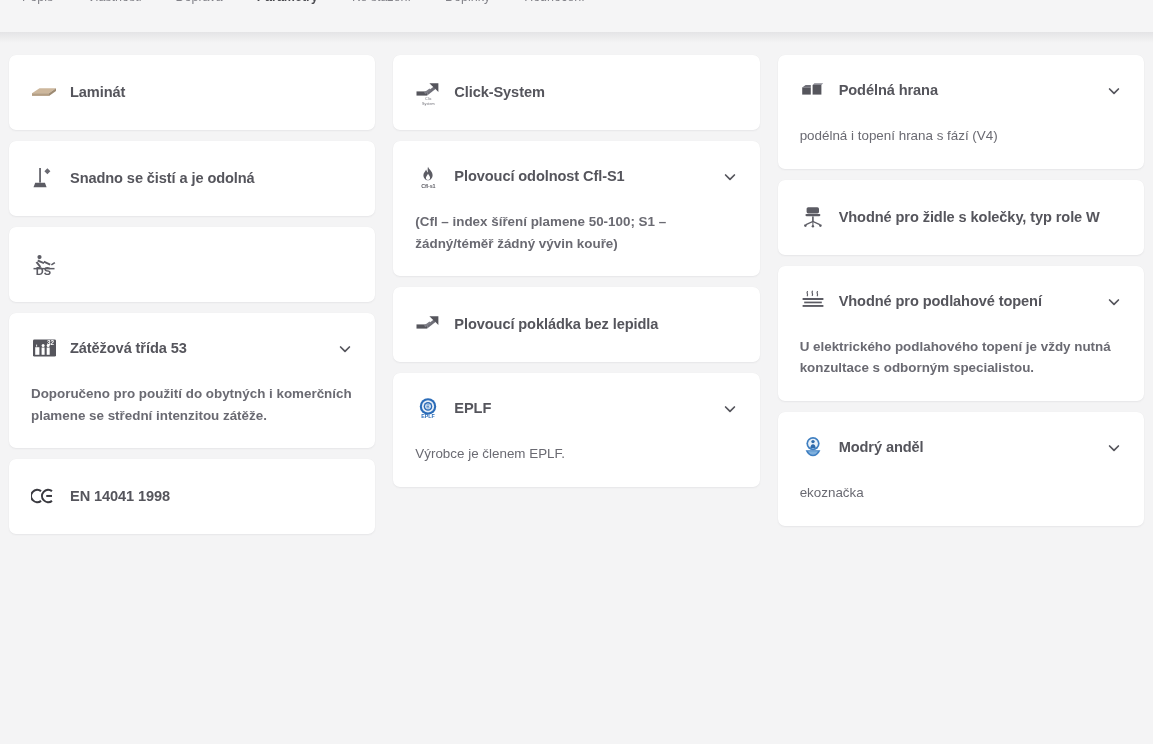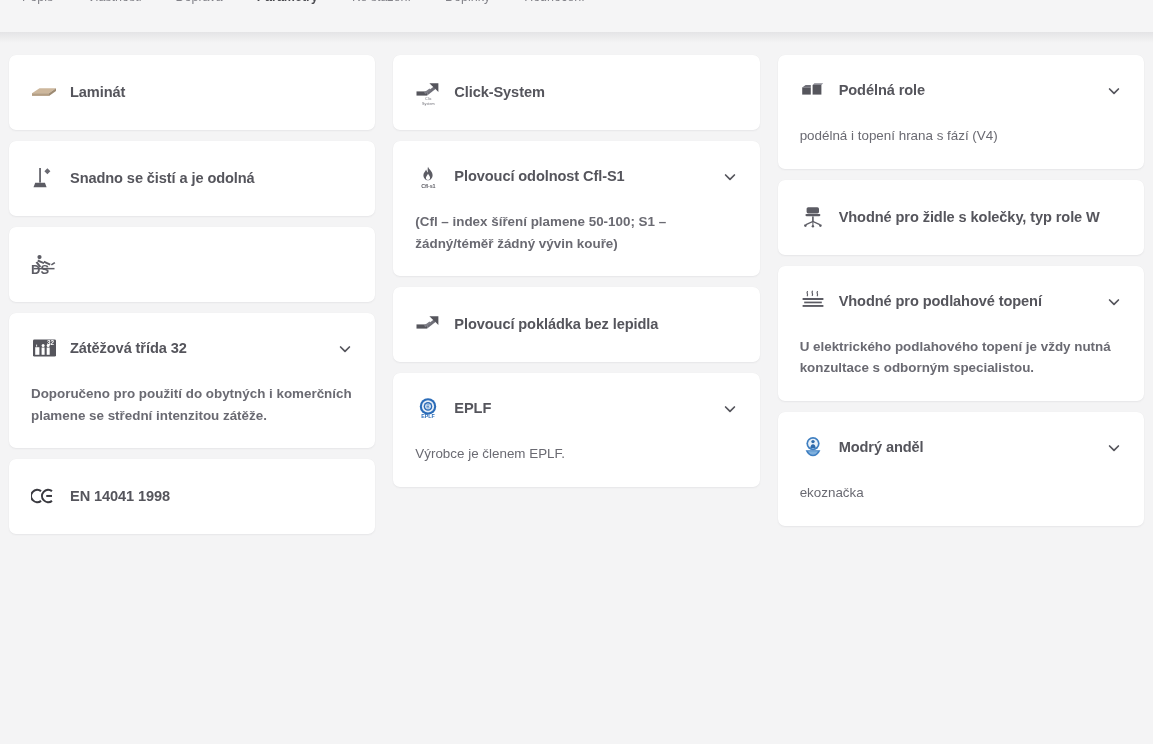--- a/index.html
+++ b/index.html
@@ -132,22 +132,22 @@
     font-weight: bold;
     color: #5c5c64;
     letter-spacing: -.1px;
   }
 
   
   .ds { position: relative; width: 26px; height: 28px; }
   .ds .mini-label {
     position: absolute;
     left: 0; right: 6px; bottom: 1px;
-    text-align: left;
-    font-size: 13px;
+    text-align: right;
+    font-size: 11px;
     font-weight: bold;
     color: #5c5c64;
   }
 
   
   .ce { width: 30px; height: 20px; }
 </style>
 </head>
 <body>
 
@@ -217,21 +217,21 @@
             <rect x="1" y="3.4" width="23" height="17.2" rx="1.4" fill="#55555c"></rect>
             <rect x="3.2" y="11.2" width="4.2" height="7.6" fill="#ffffff"></rect>
             <rect x="4.2" y="8.6" width="0.9" height="2" fill="#ffffff"></rect>
             <circle cx="11.1" cy="9.6" r="1.5" fill="#ffffff"></circle>
             <rect x="9.6" y="11.5" width="3" height="7.3" fill="#ffffff"></rect>
             <circle cx="16.2" cy="9.6" r="1.5" fill="#ffffff"></circle>
             <rect x="14.7" y="11.5" width="3" height="7.3" fill="#ffffff"></rect>
             <text x="18.4" y="8.7" font-family="Liberation Sans, sans-serif" font-size="6.3" font-weight="bold" fill="#ffffff" text-anchor="middle">32</text>
           </svg>
         </span>
-        <div class="card-title">Zátěžová třída 32</div>
+        <div class="card-title">Zátěžová třída 53</div>
         <span class="chev">
           <svg width="16" height="16" viewBox="0 0 16 16" xmlns="http://www.w3.org/2000/svg">
             <path d="M3.6 6 L8 10.4 L12.4 6" fill="none" stroke="#55555c" stroke-width="1.7" stroke-linecap="round" stroke-linejoin="round"></path>
           </svg>
         </span>
       </div>
       <div class="card-desc narrow">Doporučeno pro použití do obytných i komerčních plamene se střední intenzitou zátěže.</div>
     </div>
 
     <div class="card compact">
@@ -331,21 +331,21 @@
     <div class="card">
       <div class="card-head">
         <span class="icon-wrap">
           <svg width="24" height="16" viewBox="0 0 24 16" xmlns="http://www.w3.org/2000/svg">
             <path d="M1.2 5.4 L9.8 5.4 L9.8 12.6 L1.2 12.6 Z" fill="#55555c"></path>
             <path d="M1.2 5.4 L4.6 3.0 L9.8 3.0 L9.8 5.4 Z" fill="#6f6f78"></path>
             <path d="M11.6 3.0 L20.4 3.0 L20.4 12.6 L11.6 12.6 Z" fill="#55555c"></path>
             <path d="M11.6 3.0 L13.4 1.2 L22.2 1.2 L20.4 3.0 Z" fill="#8a8a93"></path>
           </svg>
         </span>
-        <div class="card-title">Podélná role</div>
+        <div class="card-title">Podélná hrana</div>
         <span class="chev">
           <svg width="16" height="16" viewBox="0 0 16 16" xmlns="http://www.w3.org/2000/svg">
             <path d="M3.6 6 L8 10.4 L12.4 6" fill="none" stroke="#55555c" stroke-width="1.7" stroke-linecap="round" stroke-linejoin="round"></path>
           </svg>
         </span>
       </div>
       <div class="card-desc">podélná i topení hrana s fází (V4)</div>
     </div>
 
     <div class="card compact">

